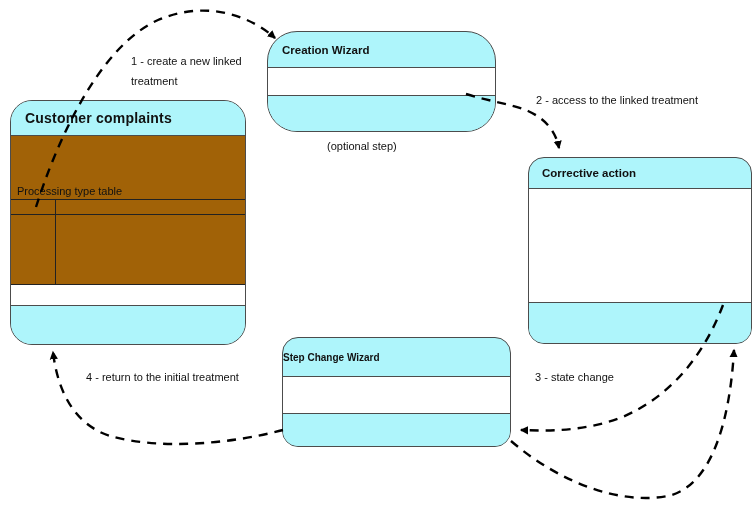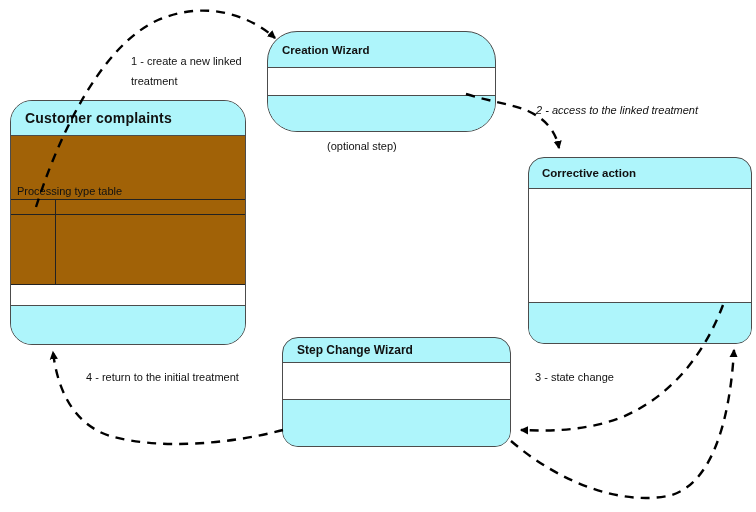--- a/index.html
+++ b/index.html
@@ -145,35 +145,35 @@
   }
   #node-corrective .node-title { height: 30px; padding-left: 13px; font-size: 11.5px; }
   #node-corrective .band-white { height: 115px; }
 
   #node-stepchange {
     left: 282px;
     top: 337px;
     width: 229px;
     height: 110px;
   }
-  #node-stepchange .node-title { height: 24px; padding-left: 14px; font-size: 12px; }
+  #node-stepchange .node-title { height: 38px; font-size: 10px; }
   #node-stepchange .band-white { height: 38px; }
 
   
   .edge-label {
     position: absolute;
     font-size: 11px;
     color: #111111;
     line-height: 20px;
     white-space: pre-line;
     z-index: 4;
   }
   #label-optional { left: 327px; top: 136px; }
   #label-1 { left: 131px; top: 51px; width: 120px; }
-  #label-2 { left: 536px; top: 100px; font-style: italic; }
+  #label-2 { left: 536px; top: 90px; }
   #label-3 { left: 535px; top: 367px; }
   #label-4 { left: 86px; top: 367px; }
   #label-4bis { left: 547px; top: 446px; }
 </style>
 </head>
 <body>
 
 <div id="canvas">
 
   <div class="node" id="node-customer">

